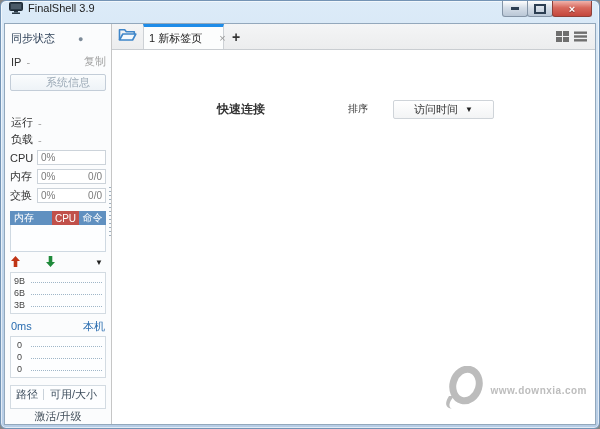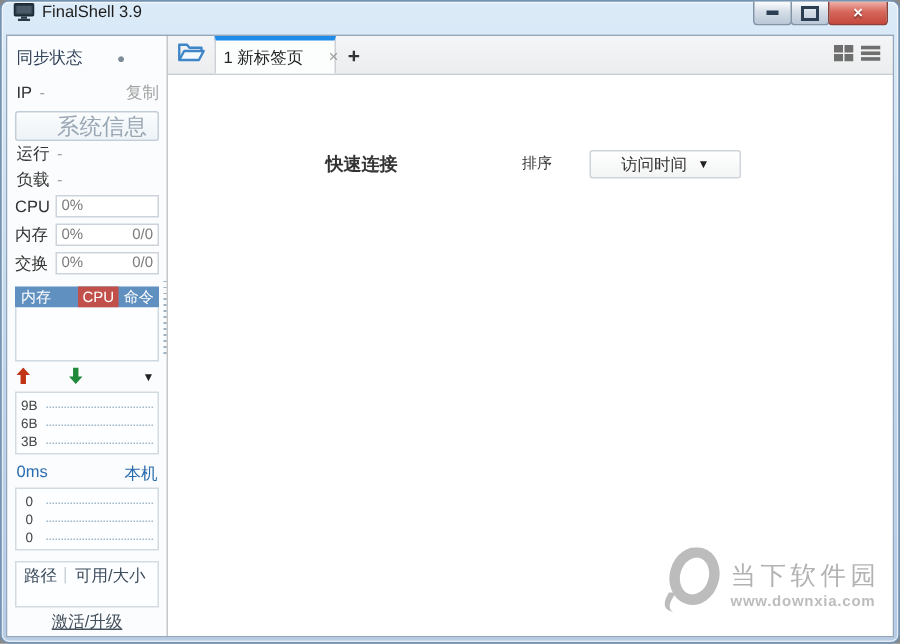--- a/index.html
+++ b/index.html
@@ -29,23 +29,23 @@
     border-right:1px solid #c6c6c6;display:flex;flex-direction:column;
     padding:4px 5px 0 5px;font-size:11px;color:#333;position:relative;}
   .grip{position:absolute;right:0px;top:163px;width:2px;height:50px;
     background:repeating-linear-gradient(#9fb0bf 0 1px,transparent 1px 4px);}
   .srow{display:flex;align-items:center;}
   .sync-row{margin:3px 0 2px 1px;color:#31435a;gap:15px;}
   .dot{color:#7d8b99;font-size:9px;margin-left:8px;}
   .ip-row{margin:6px 0 2px 1px;}
   .muted{color:#a3a3a3;}
   .spacer{flex:1;}
-  .sysinfo-btn{margin:3px 0 0;height:18px;border:1px solid #c3cdd8;border-radius:2px;
+  .sysinfo-btn{margin:3px 0 23px;height:18px;border:1px solid #c3cdd8;border-radius:2px;
     background:linear-gradient(#fafcfd,#eef3f7);color:#9aa8b5;
-    display:flex;align-items:center;justify-content:center;font-size:15px;padding-left:20px;}
+    display:flex;align-items:center;justify-content:center;font-size:11px;padding-left:20px;}
   .stat-row{margin:2px 0 2px 1px;height:13px;}
   .field-row{margin:2px 0;height:15px;}
   .flabel{width:27px;flex:none;color:#333;}
   .fbox{flex:1;height:15px;box-sizing:border-box;border:1px solid #ccd3da;background:#fff;
     display:flex;align-items:center;justify-content:space-between;
     padding:0 3px;font-size:10px;color:#7a7a7a;}
   .montabs{margin-top:6px;height:15px;display:flex;align-items:stretch;
     background:#6090c0;color:#fff;font-size:10px;}
   .mt-seg{display:flex;align-items:center;}
   .mt-0{width:38px;padding-left:4px;}
@@ -60,21 +60,21 @@
   .tick-label{width:17px;flex:none;}
   .tick-line{flex:1;border-bottom:1px dotted #9fb6c8;height:1px;margin-top:2px;}
   .lat-row{margin:5px 1px 3px;height:14px;color:#2a6db0;text-align:center;}
   .tick-label-sm{width:14px;flex:none;padding-left:3px;}
   .disk{margin-top:7px;border:1px solid #d3dbe2;background:#fdfeff;height:42px;
     box-sizing:border-box;}
   .disk-head{display:flex;align-items:center;height:16px;color:#3c4c5c;font-size:11px;}
   .disk-col0{padding-left:5px;width:27px;}
   .disk-div{width:1px;height:11px;background:#c9d2da;margin:0 6px 0 0;}
   .activate{height:26px;display:flex;align-items:center;justify-content:center;
-    color:#44505c;font-size:11px;text-decoration:underline;}
+    color:#44505c;font-size:11px;}
   
   .main{flex:1;display:flex;flex-direction:column;min-width:0;}
   .tabbar{height:26px;flex:none;background:linear-gradient(#f4f5f6,#ecedee);
     border-bottom:1px solid #c9cdd1;display:flex;align-items:stretch;box-sizing:border-box;}
   .folder-btn{width:31px;display:flex;align-items:center;justify-content:center;}
   .tab{width:81px;box-sizing:border-box;background:#fcfdfd;
     border-left:1px solid #cdd1d5;border-right:1px solid #cdd1d5;
     border-top:3px solid #1e8ce8;display:flex;align-items:center;
     padding:0 5px;font-size:11px;color:#222;gap:14px;}
   .tab-label{flex:1;text-align:center;white-space:nowrap;}
@@ -292,21 +292,20 @@
         </div>
 
         <div class="wm">
           <span>
             <svg width="46" height="44" viewBox="0 0 46 44">
               <ellipse cx="26" cy="19" rx="13" ry="16" fill="none" stroke="#bcbcbc" stroke-width="7" transform="rotate(16 26 19)"></ellipse>
               <path d="M14 30 Q6 40 12 43 Q2 41 9 30 Z" fill="#bcbcbc"></path>
             </svg>
           </span>
           <span class="wm-text">
-            <span class="wm-name">当下软件园</span>
             <span class="wm-url">www.downxia.com</span>
           </span>
         </div>
       </div>
 
     </div>
   </div>
 </div>
 
 </body></html>

